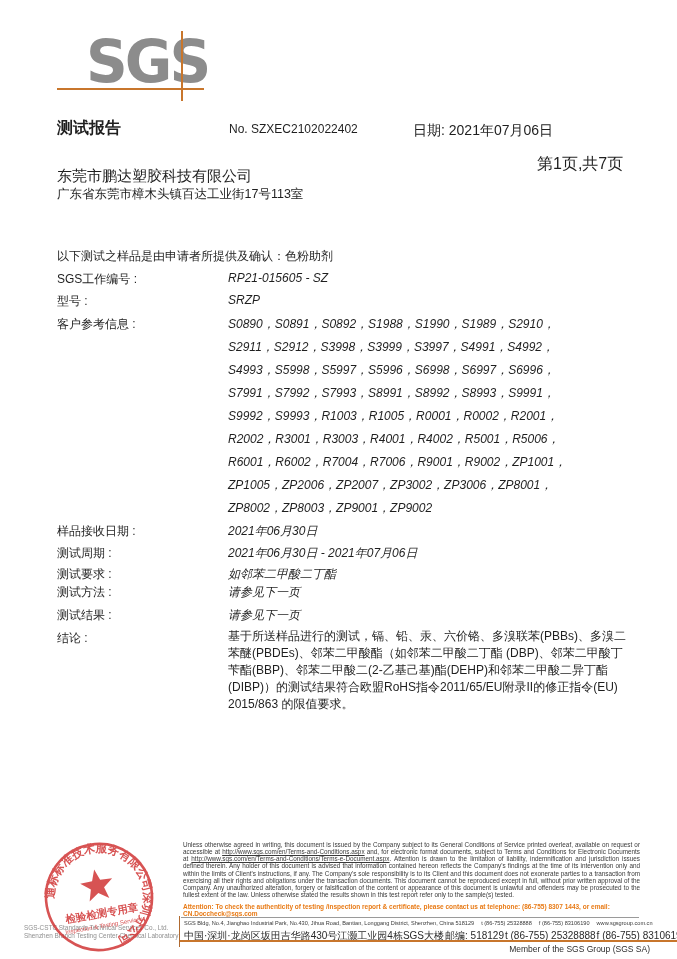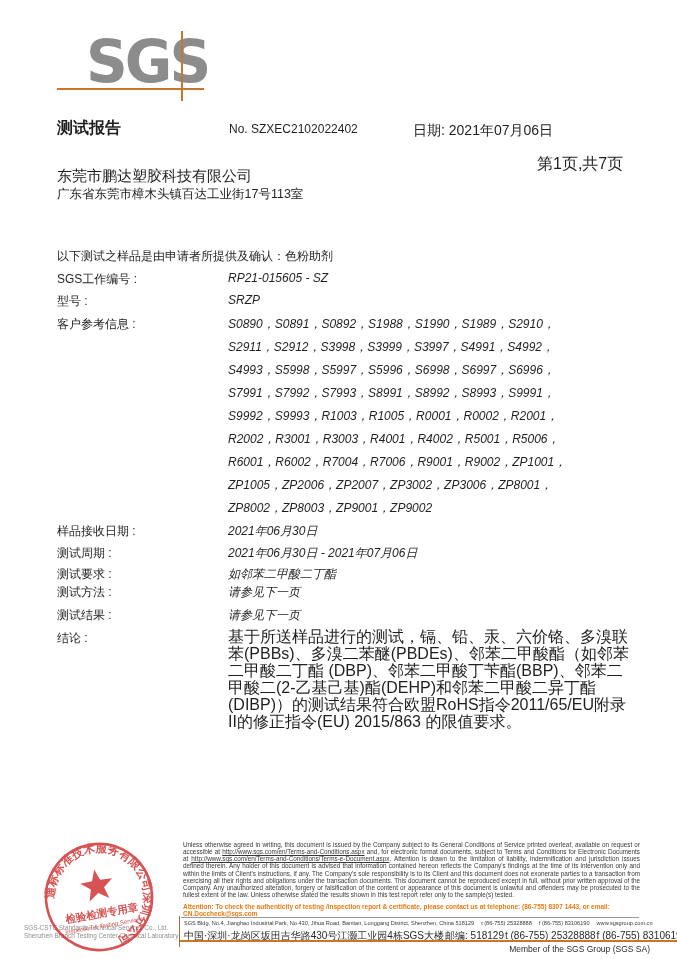--- a/index.html
+++ b/index.html
@@ -17,21 +17,21 @@
   .report-title{ position:absolute; left:57px; top:118px; font-size:16px; font-weight:bold; }
   .report-no{ position:absolute; left:229px; top:122px; font-size:12px; }
   .report-date{ position:absolute; left:413px; top:122px; font-size:14px; }
   .report-page{ position:absolute; left:537px; top:122px; font-size:16px;margin-top:32px; }
   .applicant-name{ position:absolute; left:57px; top:167px; font-size:15px; }
   .applicant-address{ position:absolute; left:57px; top:186px; font-size:12.5px; }
   
   .intro{ position:absolute; left:57px; top:248px; font-size:12px; }
   .lbl{ position:absolute; left:57px; font-size:12px; white-space:nowrap; }
   .val{ position:absolute; left:228px; font-size:12px; white-space:nowrap;font-style:italic; }
-  .conclusion-val{ position:absolute; left:228px; top:628px; width:402px; font-size:16px;
+  .conclusion-val{ position:absolute; left:228px; top:628px; width:402px; font-size:12px;
     line-height:17px; white-space:normal; }
   
   .stamp-company{ position:absolute; left:24px; top:924px; font-size:6.4px; line-height:8px;
     color:#8f8f8f; white-space:nowrap; }
   .stamp{ position:absolute; left:24px; top:838px; width:150px; height:118px; }
   .disclaimer{ position:absolute; left:183px; top:841px; width:457px; font-size:6.35px;
     line-height:7.15px; text-align:justify; color:#3a3a3a; }
   .disclaimer .u{ text-decoration:underline; }
   .attention{ position:absolute; left:183px; top:903px; width:457px; font-size:6.5px;
     line-height:7.2px; font-weight:bold; color:#e87a15; }

